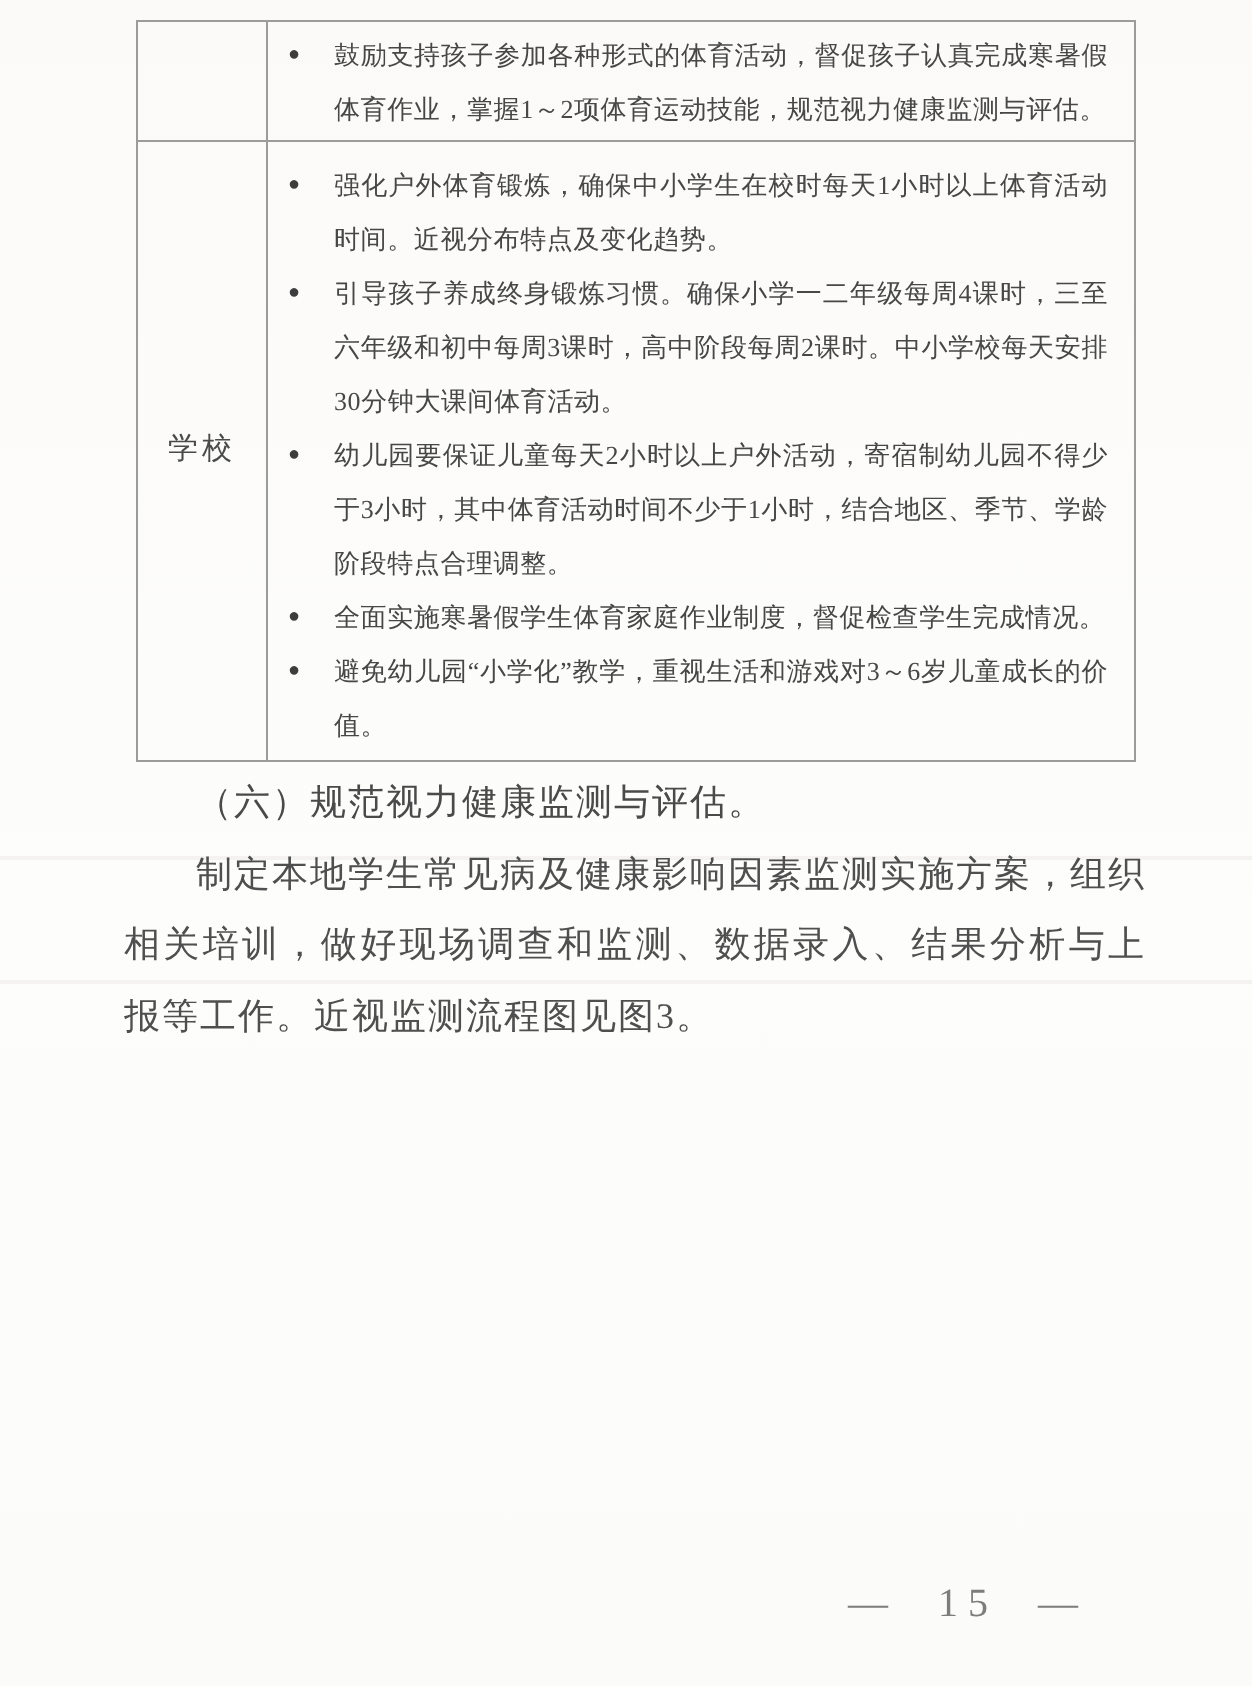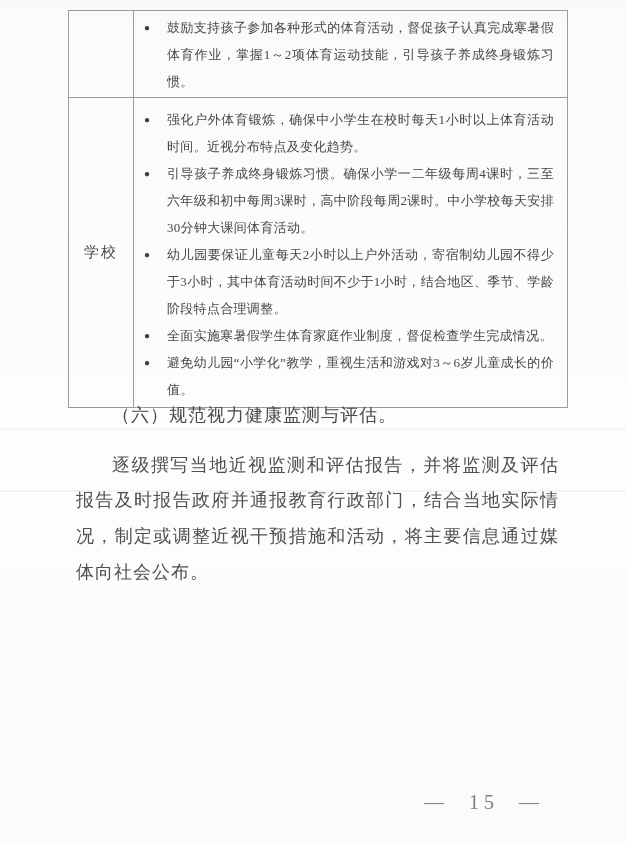--- a/index.html
+++ b/index.html
@@ -35,21 +35,21 @@
     line-height:27px; text-align:left; padding-left:2px;
   }
   .bullet-item .btxt { flex:1; }
 
   
   .body-text {
     position:absolute; left:62px; top:384px; width:511px;
     font-size:18px; line-height:35.7px; letter-spacing:1px;
     color:#4f4f4f; text-align:justify;
   }
-  .body-text p { margin:14px; text-indent:2em; }
+  .body-text p { margin:0; text-indent:2em; }
   .section-heading { color:#4a4a4a; }
 
   
   .page-number {
     position:absolute; left:424px; top:791px;
     font-size:20px; color:#7d7d7d; letter-spacing:5px;
     white-space:pre;
   }
 </style>
 </head>
@@ -59,21 +59,21 @@
 
   <div class="scan-streak" style="top:428px"></div>
   <div class="scan-streak" style="top:490px"></div>
 
   <div class="tbl">
 
     <div class="hcell row1"></div>
     <div class="bcell row1">
       <div class="bullet-item">
         <span class="marker">●</span>
-        <span class="btxt">鼓励支持孩子参加各种形式的体育活动，督促孩子认真完成寒暑假体育作业，掌握1～2项体育运动技能，引导孩子养成终身锻炼习惯。</span>
+        <span class="btxt">鼓励支持孩子参加各种形式的体育活动，督促孩子认真完成寒暑假体育作业，掌握1～2项体育运动技能，规范视力健康监测与评估。</span>
       </div>
     </div>
 
     <div class="hcell">学校</div>
     <div class="bcell r2">
       <div class="bullet-item">
         <span class="marker">●</span>
         <span class="btxt">强化户外体育锻炼，确保中小学生在校时每天1小时以上体育活动时间。近视分布特点及变化趋势。</span>
       </div>
       <div class="bullet-item">
@@ -90,18 +90,18 @@
       </div>
       <div class="bullet-item">
         <span class="marker">●</span>
         <span class="btxt">避免幼儿园“小学化”教学，重视生活和游戏对3～6岁儿童成长的价值。</span>
       </div>
     </div>
   </div>
 
   <div class="body-text">
     <p class="section-heading">（六）规范视力健康监测与评估。</p>
-    <p>逐级撰写当地近视监测和评估报告，并将监测及评估报告及时报告政府并通报教育行政部门，结合当地实际情况，制定或调整近视干预措施和活动，将主要信息通过媒体向社会公布。</p>
+    <p>制定本地学生常见病及健康影响因素监测实施方案，组织相关培训，做好现场调查和监测、数据录入、结果分析与上报等工作。近视监测流程图见图3。</p>
   </div>
 
   <div class="page-number">—  15  —</div>
 
 </div>
 
 </body></html>

